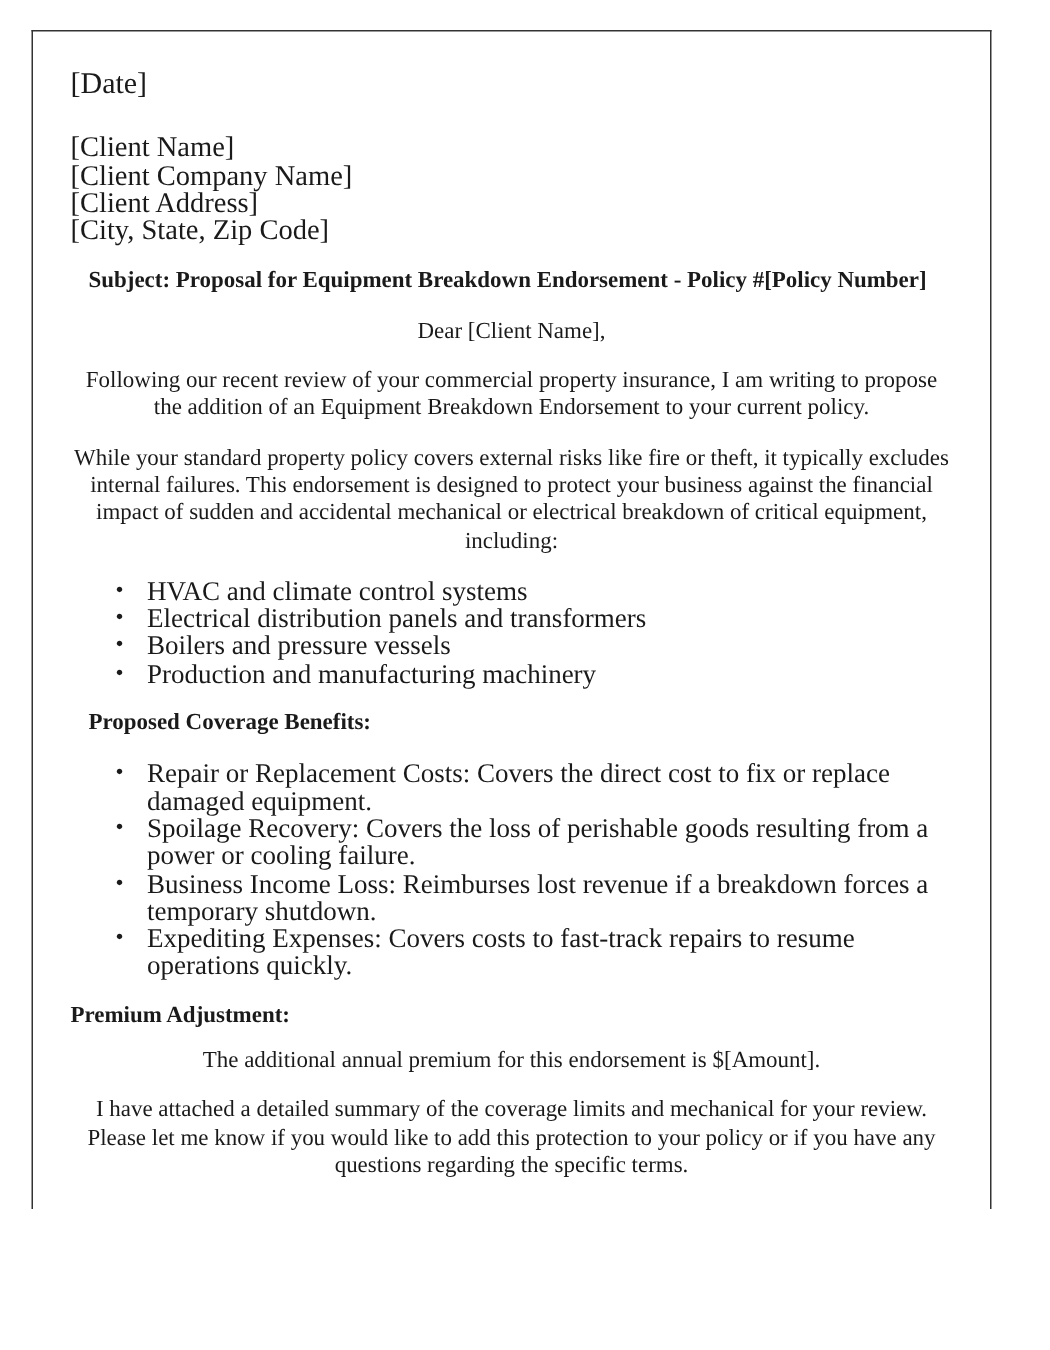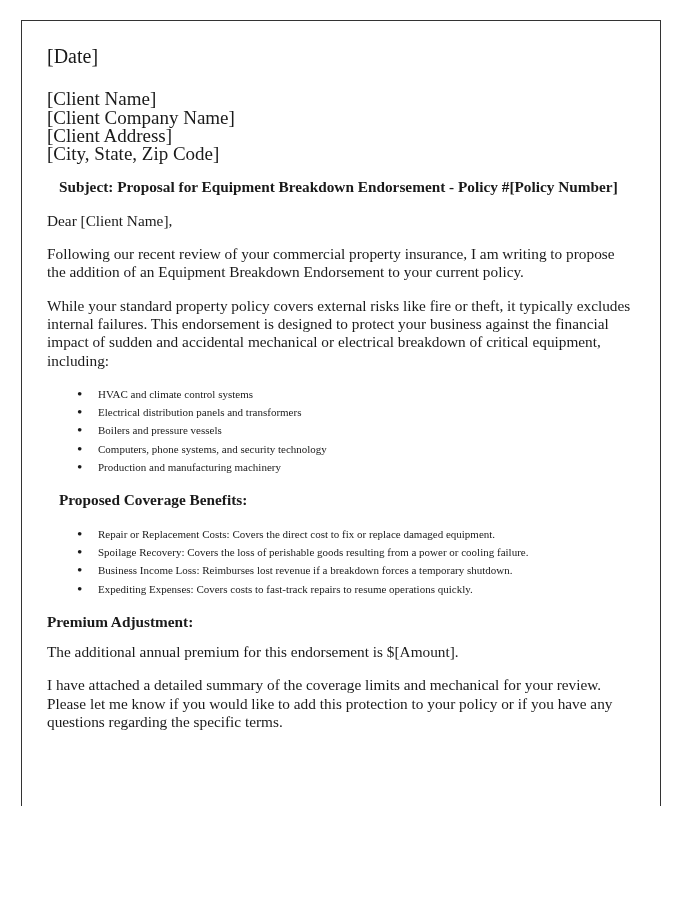--- a/index.html
+++ b/index.html
@@ -34,21 +34,21 @@
   #doc-body {
     padding: 26px 25px 0 25px;
     box-sizing: border-box;
   }
 
   
   .para {
     font-size: 15.3px;
     line-height: 18.3px;
     margin: 0 0 15px 0;
-    text-align: left;
+    text-align: center;
   }
   .addr-line {
     font-size: 19px;
     line-height: 18.3px;
     margin: 0;
   }
   .addr-block {
     margin: 0 0 15px 0;
   }
   .date-line {
@@ -69,21 +69,21 @@
     margin-top: 12px;
   }
 
   
   ul.doc-list {
     margin: 0 0 15px 0;
     padding: 0 0 0 40px;
     list-style: none;
   }
   ul.doc-list > li {
-    font-size: 11px;
+    font-size: 18px;
     line-height: 18.3px;
     position: relative;
     padding-left: 11px;
     margin: 0;
   }
   ul.doc-list > li::before {
     content: "\2022";
     position: absolute;
     left: -10px;
     top: 0;
@@ -117,21 +117,20 @@
     <p class="para">Dear [Client Name],</p>
 
     <p class="para">Following our recent review of your commercial property insurance, I am writing to propose the addition of an Equipment Breakdown Endorsement to your current policy.</p>
 
     <p class="para">While your standard property policy covers external risks like fire or theft, it typically excludes internal failures. This endorsement is designed to protect your business against the financial impact of sudden and accidental mechanical or electrical breakdown of critical equipment, including:</p>
 
     <ul class="doc-list">
       <li>HVAC and climate control systems</li>
       <li>Electrical distribution panels and transformers</li>
       <li>Boilers and pressure vessels</li>
-      <li>Computers, phone systems, and security technology</li>
       <li>Production and manufacturing machinery</li>
     </ul>
 
     <p class="heading">Proposed Coverage Benefits:</p>
 
     <ul class="doc-list">
       <li><span class="b-term">Repair or Replacement Costs:</span><span class="b-rest"> Covers the direct cost to fix or replace damaged equipment.</span></li>
       <li><span class="b-term">Spoilage Recovery:</span><span class="b-rest"> Covers the loss of perishable goods resulting from a power or cooling failure.</span></li>
       <li><span class="b-term">Business Income Loss:</span><span class="b-rest"> Reimburses lost revenue if a breakdown forces a temporary shutdown.</span></li>
       <li><span class="b-term">Expediting Expenses:</span><span class="b-rest"> Covers costs to fast-track repairs to resume operations quickly.</span></li>

